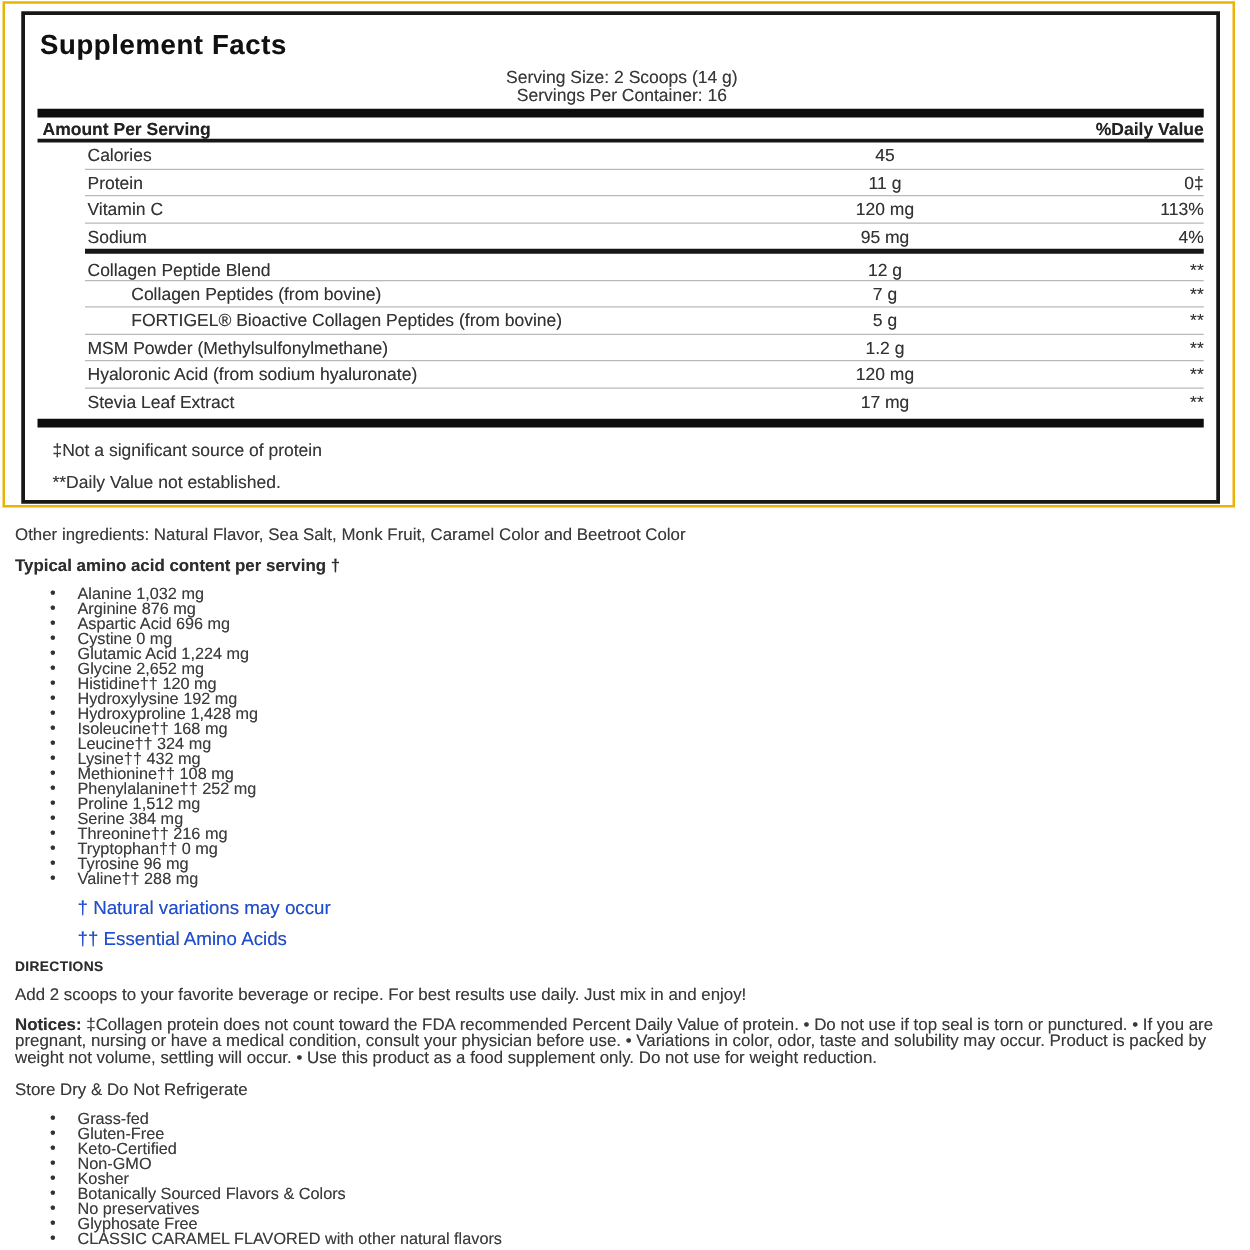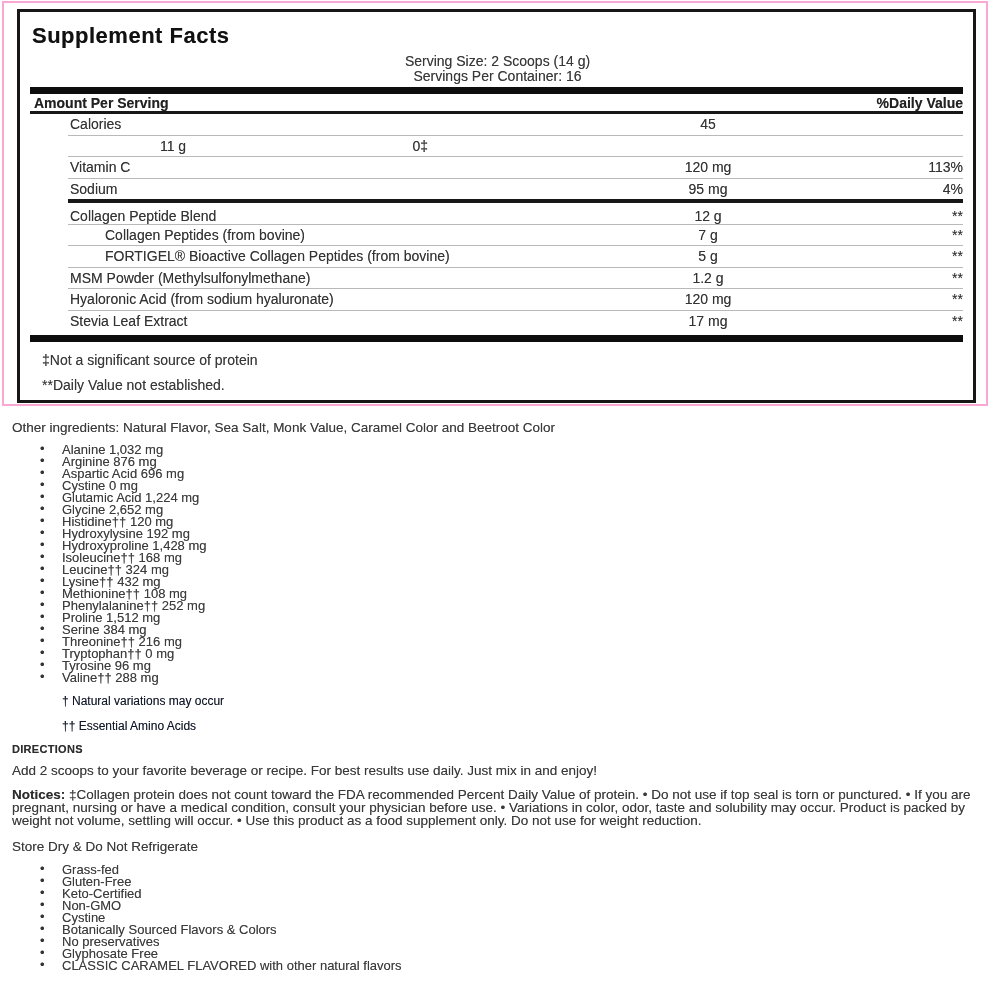--- a/index.html
+++ b/index.html
@@ -8,21 +8,21 @@
     font-family:"Liberation Sans", sans-serif;
     color:#2e2e2e;
     text-shadow:0 0 0.5px rgba(60,60,60,0.55);
     overflow:hidden;
   }
   .page { position:relative; width:1000px; height:1000px; }
 
   
   .panel-frame {
     margin:1px 12px 0 2px;
-    border:2px solid #f9a8d4;
+    border:2px solid #eab308;
     padding:6px 10px 1px 13px;
   }
   .panel {
     border:3px solid #171717;
     padding:0 10px 8px 10px;
     position:relative;
   }
   .panel-title {
     margin:13px 0 0 2px;
     font-size:22px; line-height:22px;
@@ -63,21 +63,21 @@
 
   ul.dotlist { list-style:none; margin:9px 0 0 0; padding:0 0 0 40px; }
   ul.dotlist li {
     font-size:13px; line-height:12px; color:#3c3c3c;
     position:relative; padding-left:22px; white-space:nowrap;
   }
   ul.dotlist li::before {
     content:"•"; position:absolute; left:0; top:-1px;
     font-size:13px; color:#333;
   }
-  .amino-note { margin:11px 0 0 62px; font-size:12px; line-height:13.5px; color:#0f172a; }
+  .amino-note { margin:11px 0 0 62px; font-size:15px; line-height:13.5px; color:#1d4ed8; }
   .section-heading { margin:10px 0 0 12px; font-size:11px; font-weight:bold; color:#2d2d2d; letter-spacing:0.3px; }
   .directions-body { margin:9px 0 0 12px; }
   .notices { margin:10px 12px 0 12px; line-height:13px; }
   .notices b { color:#2d2d2d; }
   .storage { margin:13px 0 0 12px; }
   .features { margin-top:10px !important; }
 </style>
 </head>
 <body>
 
@@ -100,20 +100,21 @@
         <span class="hdr-dv">%Daily Value</span>
       </div>
 
       <div class="nutrient-rows">
         <div class="nrow">
             <span class="cell-name">Calories</span>
             <span class="cell-amount">45</span>
             <span class="cell-dv"></span>
           </div>
           <div class="nrow">
+            <span class="cell-name">Protein</span>
             <span class="cell-amount">11 g</span>
             <span class="cell-dv">0‡</span>
           </div>
           <div class="nrow">
             <span class="cell-name">Vitamin C</span>
             <span class="cell-amount">120 mg</span>
             <span class="cell-dv">113%</span>
           </div>
           <div class="nrow">
             <span class="cell-name">Sodium</span>
@@ -155,22 +156,23 @@
       <div class="bar thick"></div>
 
       <div>
         <div class="panel-footnote">‡Not a significant source of protein</div>
           <div class="panel-footnote">**Daily Value not established.</div>
       </div>
 
     </div>
   </div>
 
-  <div class="txt other-ingredients">Other ingredients: Natural Flavor, Sea Salt, Monk Value, Caramel Color and Beetroot Color</div>
-
+  <div class="txt other-ingredients">Other ingredients: Natural Flavor, Sea Salt, Monk Fruit, Caramel Color and Beetroot Color</div>
+
+  <div class="txt amino-heading">Typical amino acid content per serving †</div>
 
   <ul class="dotlist">
     <li>Alanine 1,032 mg</li>
       <li>Arginine 876 mg</li>
       <li>Aspartic Acid 696 mg</li>
       <li>Cystine 0 mg</li>
       <li>Glutamic Acid 1,224 mg</li>
       <li>Glycine 2,652 mg</li>
       <li>Histidine†† 120 mg</li>
       <li>Hydroxylysine 192 mg</li>
@@ -198,20 +200,20 @@
 
   <div class="txt notices"><b>Notices:</b><span> ‡Collagen protein does not count toward the FDA recommended Percent Daily Value of protein. • Do not use if top seal is torn or punctured. • If you are pregnant, nursing or have a medical condition, consult your physician before use. • Variations in color, odor, taste and solubility may occur. Product is packed by weight not volume, settling will occur. • Use this product as a food supplement only. Do not use for weight reduction.</span></div>
 
   <div class="txt storage">Store Dry &amp; Do Not Refrigerate</div>
 
   <ul class="dotlist features">
     <li>Grass-fed</li>
       <li>Gluten-Free</li>
       <li>Keto-Certified</li>
       <li>Non-GMO</li>
-      <li>Cystine</li>
+      <li>Kosher</li>
       <li>Botanically Sourced Flavors &amp; Colors</li>
       <li>No preservatives</li>
       <li>Glyphosate Free</li>
       <li>CLASSIC CARAMEL FLAVORED with other natural flavors</li>
   </ul>
 
 </div>
 
 </body></html>

